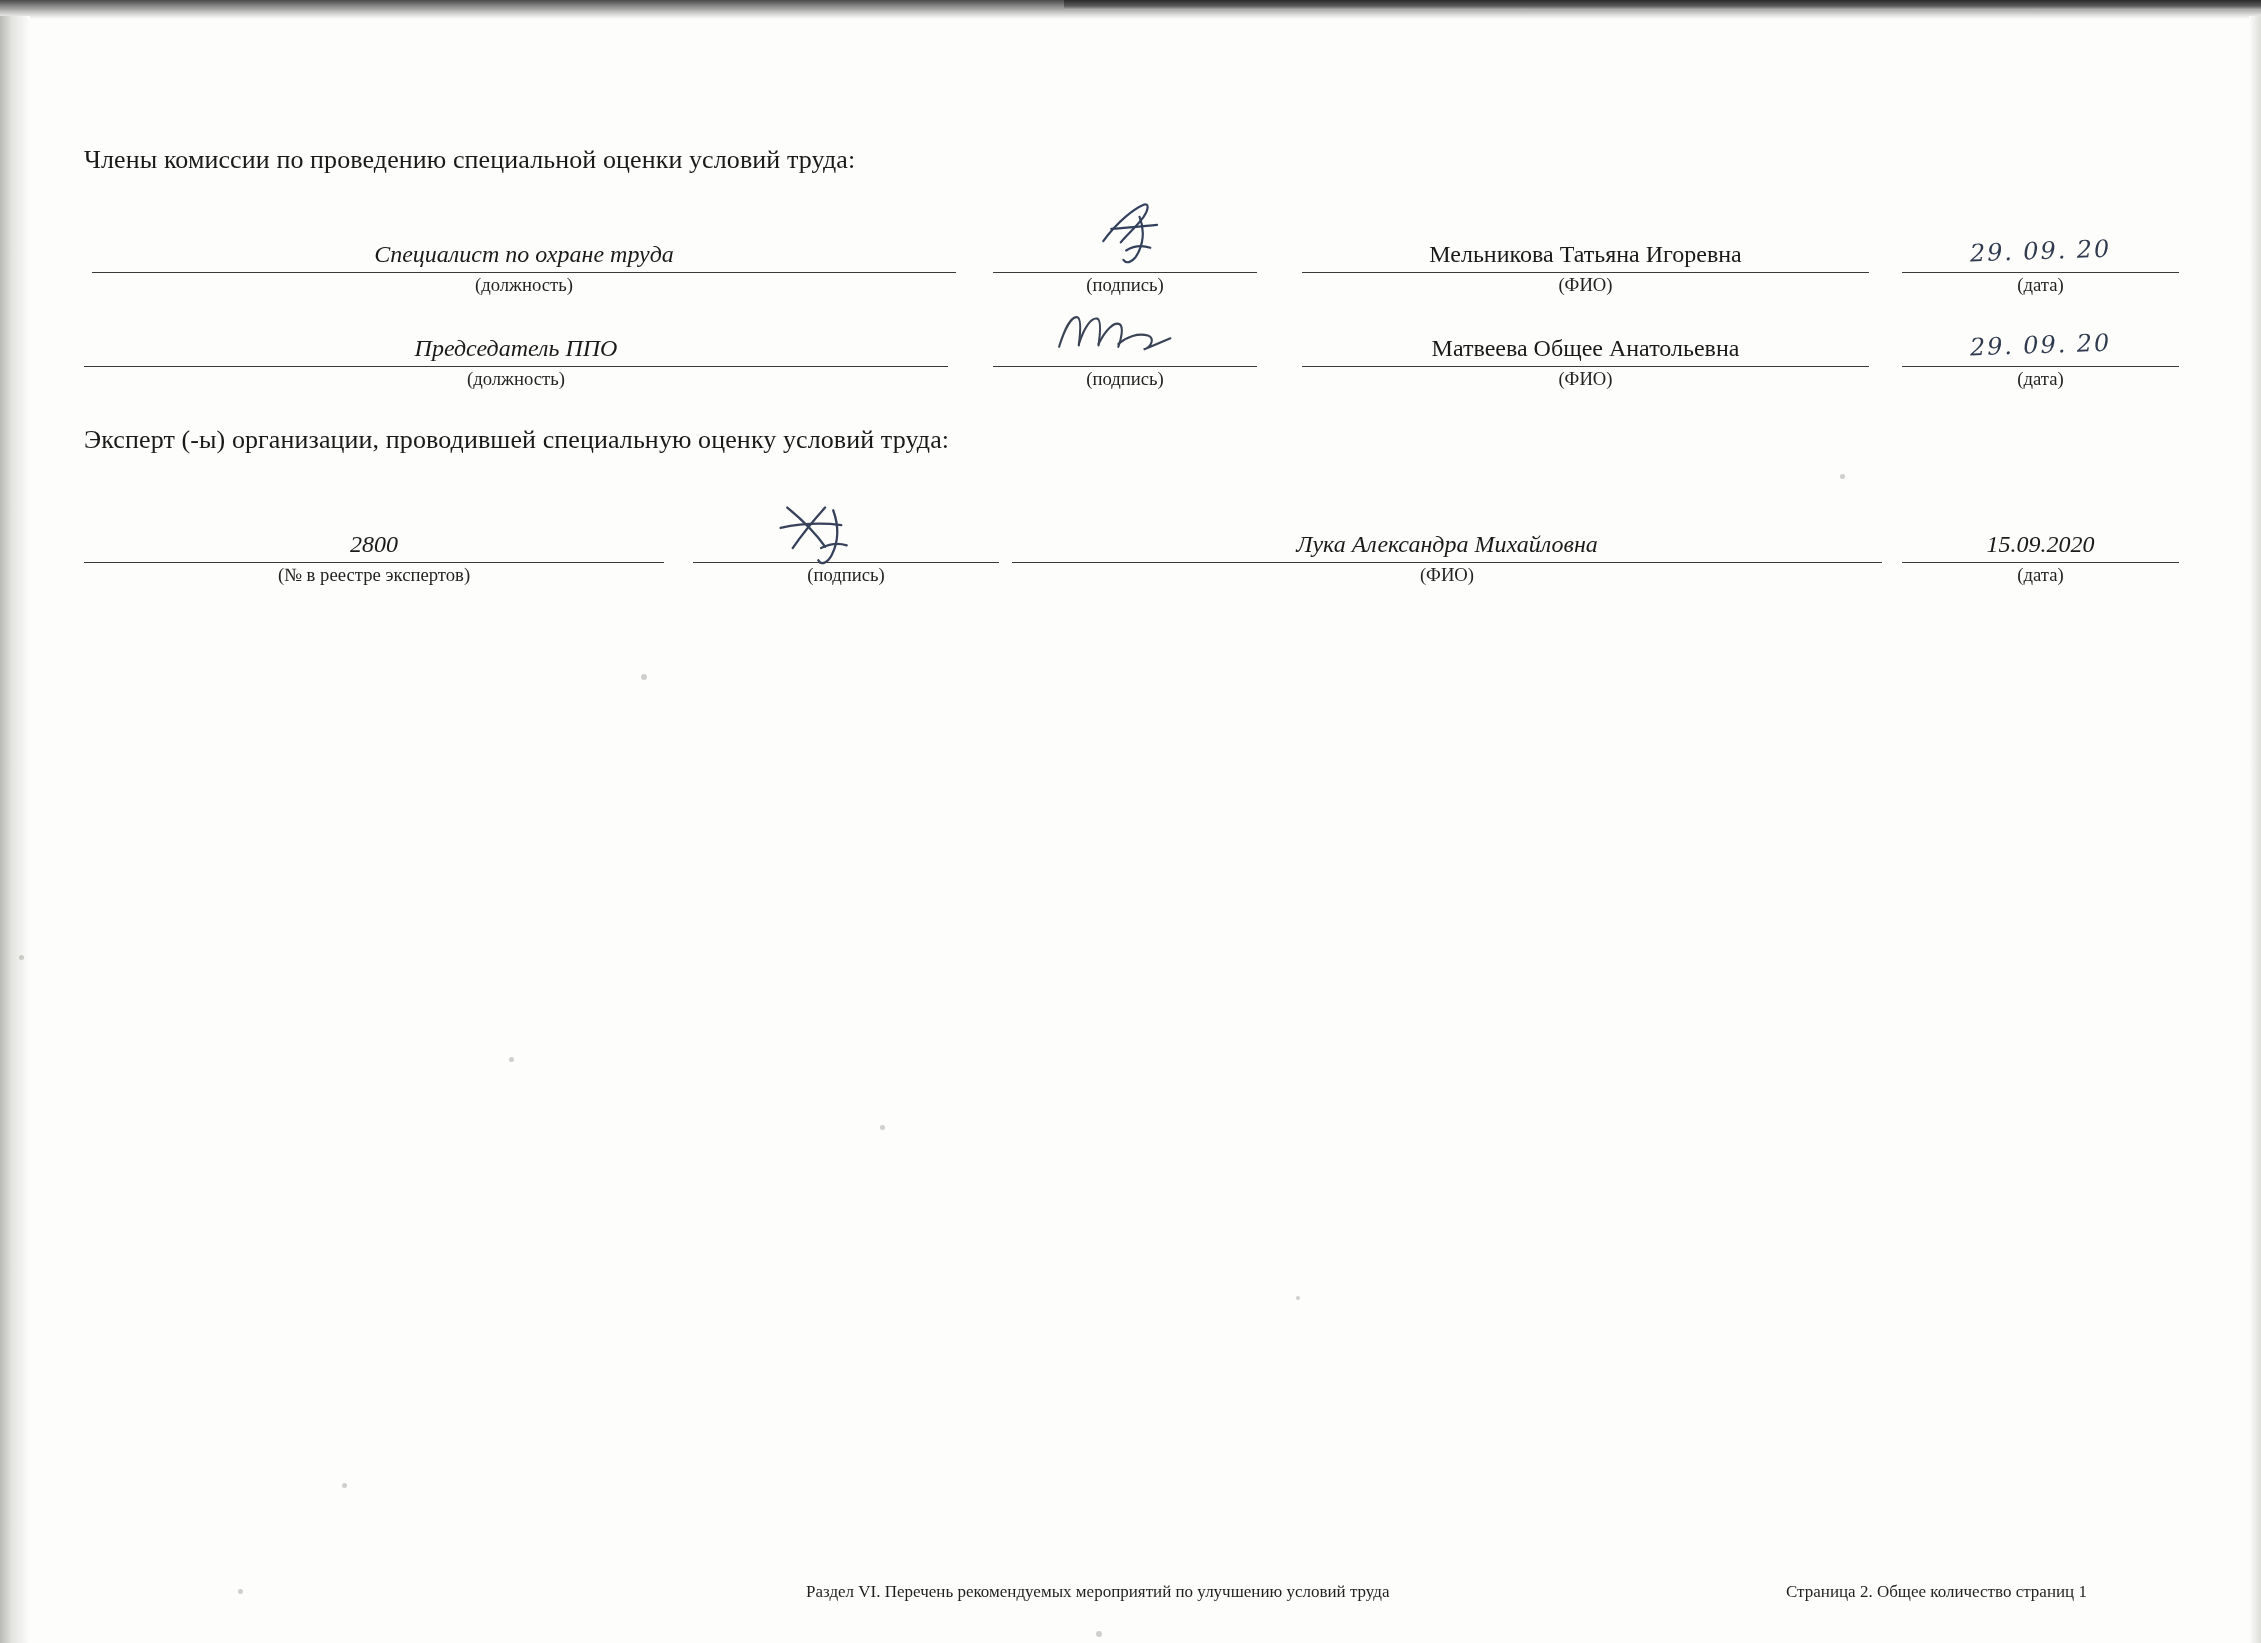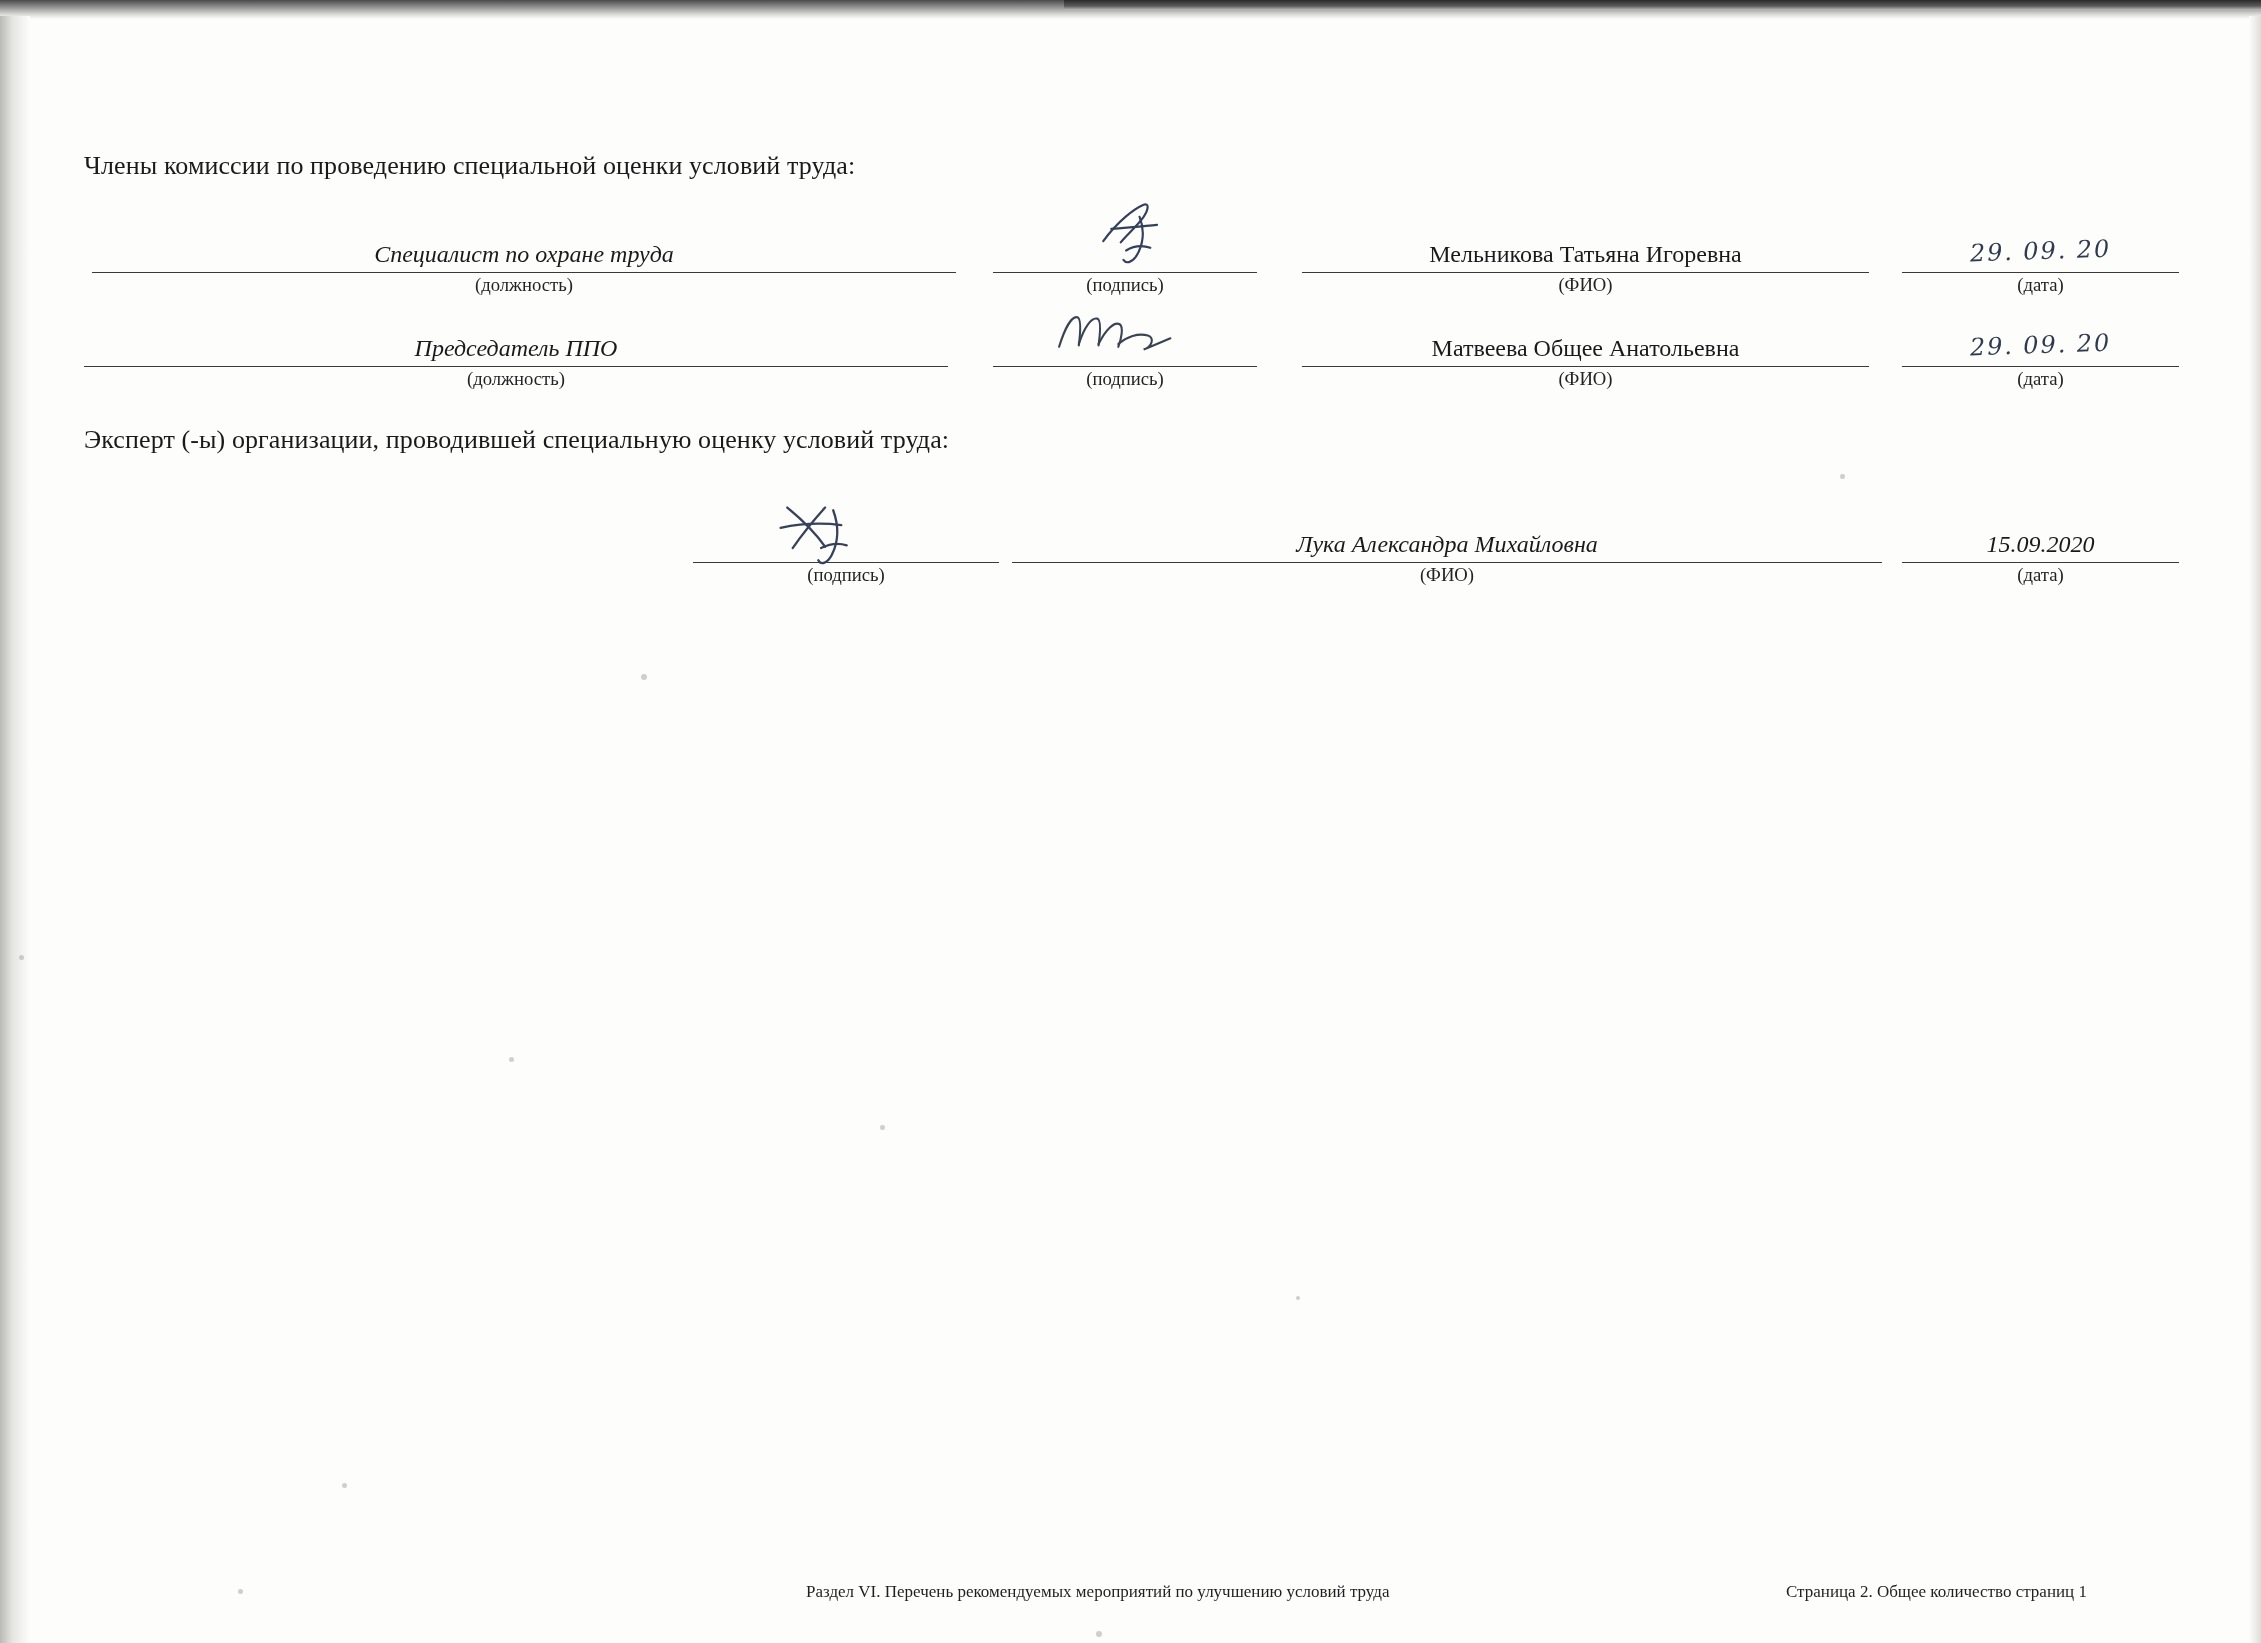--- a/index.html
+++ b/index.html
@@ -137,21 +137,21 @@
   <div class="speck" style="top:674px;left:641px;width:5.8px;height:5.8px;"></div>
   <div class="speck" style="top:955px;left:19.3px;width:5.2px;height:5.2px;"></div>
   <div class="speck" style="top:1057px;left:509px;width:5.2px;height:5.2px;"></div>
   <div class="speck" style="top:1125px;left:880px;width:4.5px;height:4.5px;"></div>
   <div class="speck" style="top:1483px;left:342px;width:5.2px;height:5.2px;"></div>
   <div class="speck" style="top:1296px;left:1296px;width:3.9px;height:3.9px;"></div>
   <div class="speck" style="top:474px;left:1840px;width:4.5px;height:4.5px;"></div>
   <div class="speck" style="top:1631px;left:1096px;width:5.8px;height:5.8px;"></div>
   <div class="speck" style="top:1589px;left:238px;width:4.5px;height:4.5px;"></div>
 
-  <div class="heading" style="top:151px;left:84px;">Члены комиссии по проведению специальной оценки условий труда:</div>
+  <div class="heading" style="top:145px;left:84px;">Члены комиссии по проведению специальной оценки условий труда:</div>
 
   <div class="sigrow" style="top:219px;left:0;width:2261px;">
     <div class="cell" style="left:92px;top:0;width:864px;height:77px;">
       <div class="value">Специалист по охране труда</div>
       <div class="line"></div>
       <div class="caption">(должность)</div>
     </div>
 
     <div class="cell" style="left:993px;top:0;width:264px;height:77px;">
       <div class="line"></div>
@@ -208,20 +208,25 @@
     <div class="cell" style="left:1902px;top:0;width:277px;height:77px;">
       <div class="value hand" style="bottom:31px;">29. 09. 20</div>
       <div class="line"></div>
       <div class="caption">(дата)</div>
     </div>
   </div>
 
   <div class="heading" style="top:425px;left:84px;">Эксперт (-ы) организации, проводившей специальную оценку условий труда:</div>
 
   <div class="sigrow" style="top:509px;left:0;width:2261px;">
+    <div class="cell" style="left:84px;top:0;width:580px;height:77px;">
+      <div class="value">2800</div>
+      <div class="line"></div>
+      <div class="caption">(№ в реестре экспертов)</div>
+    </div>
 
     <div class="cell" style="left:693px;top:0;width:306px;height:77px;">
       <div class="line"></div>
       <div class="caption">(подпись)</div>
       <svg class="sig" viewBox="0 0 200 120" style="left:68px;top:-19.3px;width:139px;height:81px;">
         <g fill="none" stroke="#37415a" stroke-width="3.4" stroke-linecap="round">
           <path d="M36 26 C 58 44, 78 64, 92 84"></path>
           <path d="M92 26 C 74 46, 58 66, 44 86"></path>
           <path d="M26 56 C 54 50, 86 48, 116 52"></path>
           <path d="M104 30 C 112 52, 112 76, 102 96 C 96 108, 86 112, 82 104"></path>

